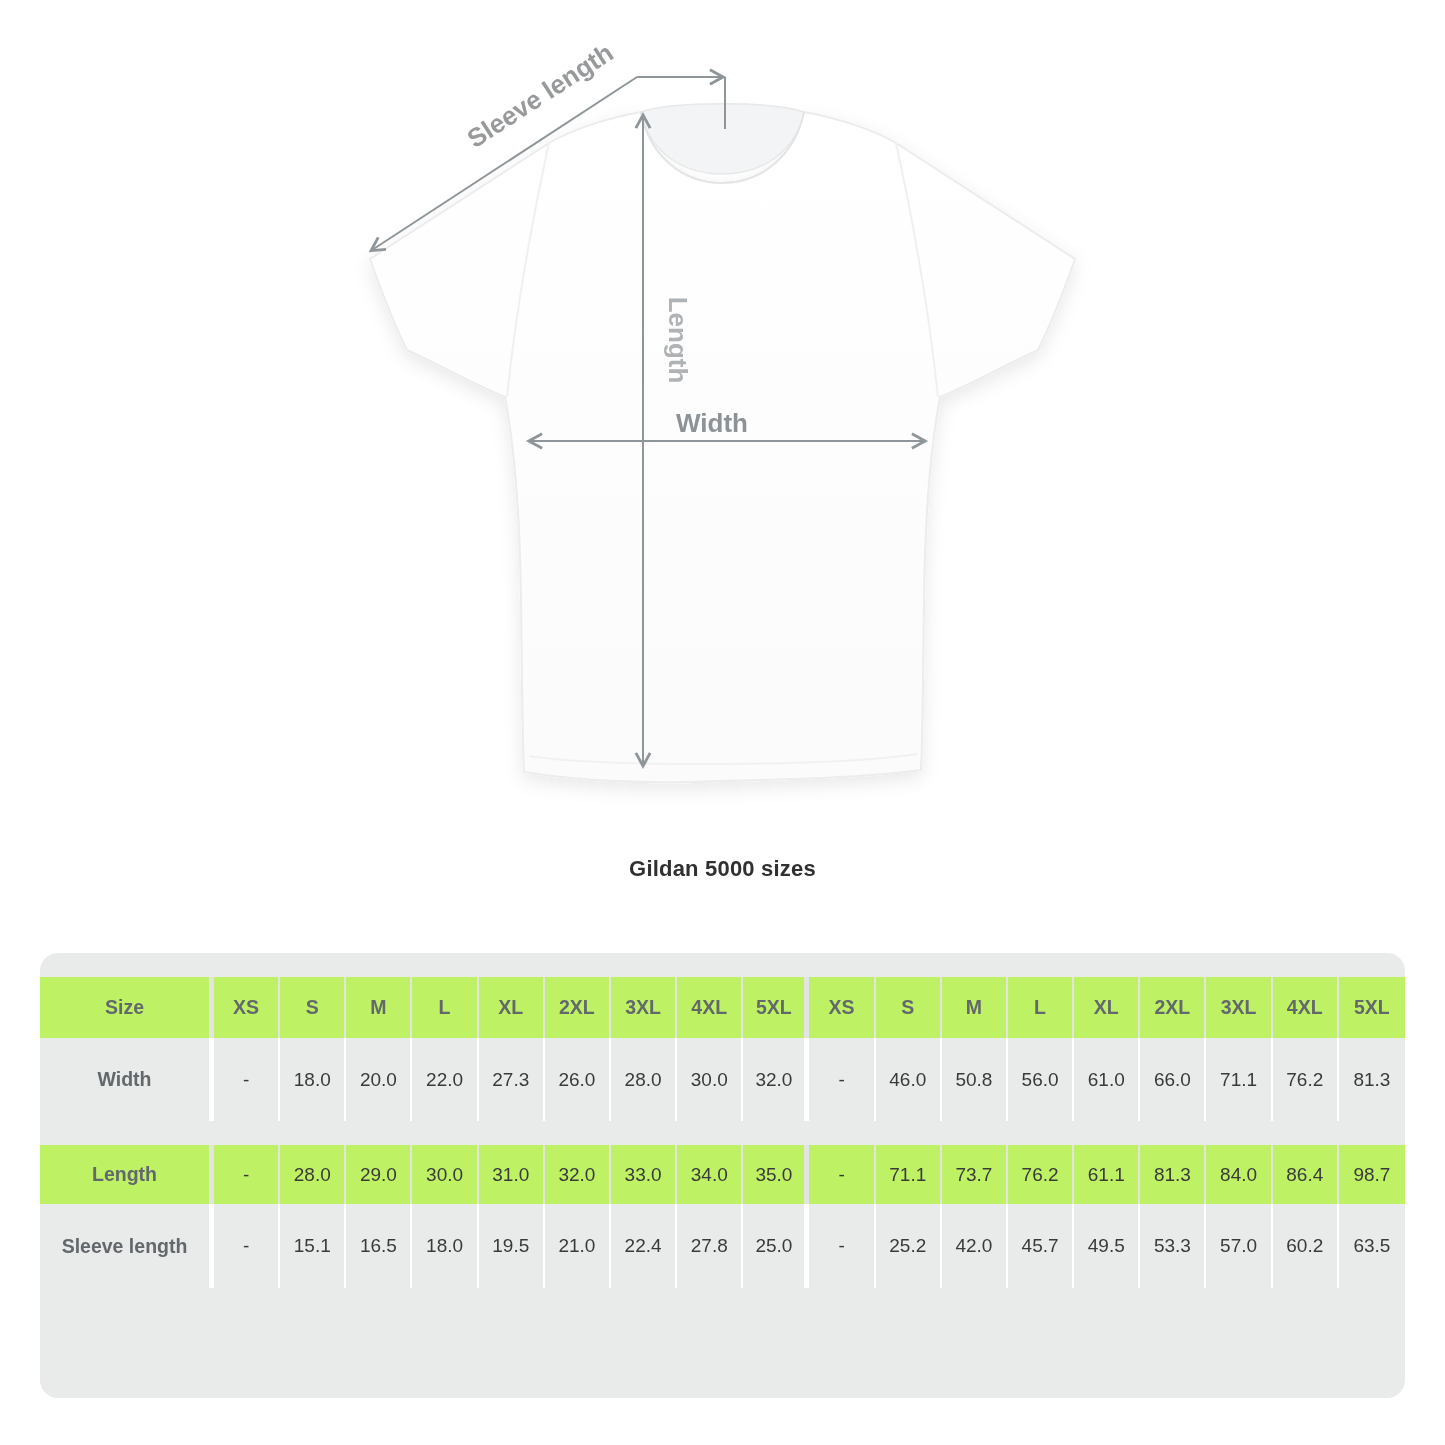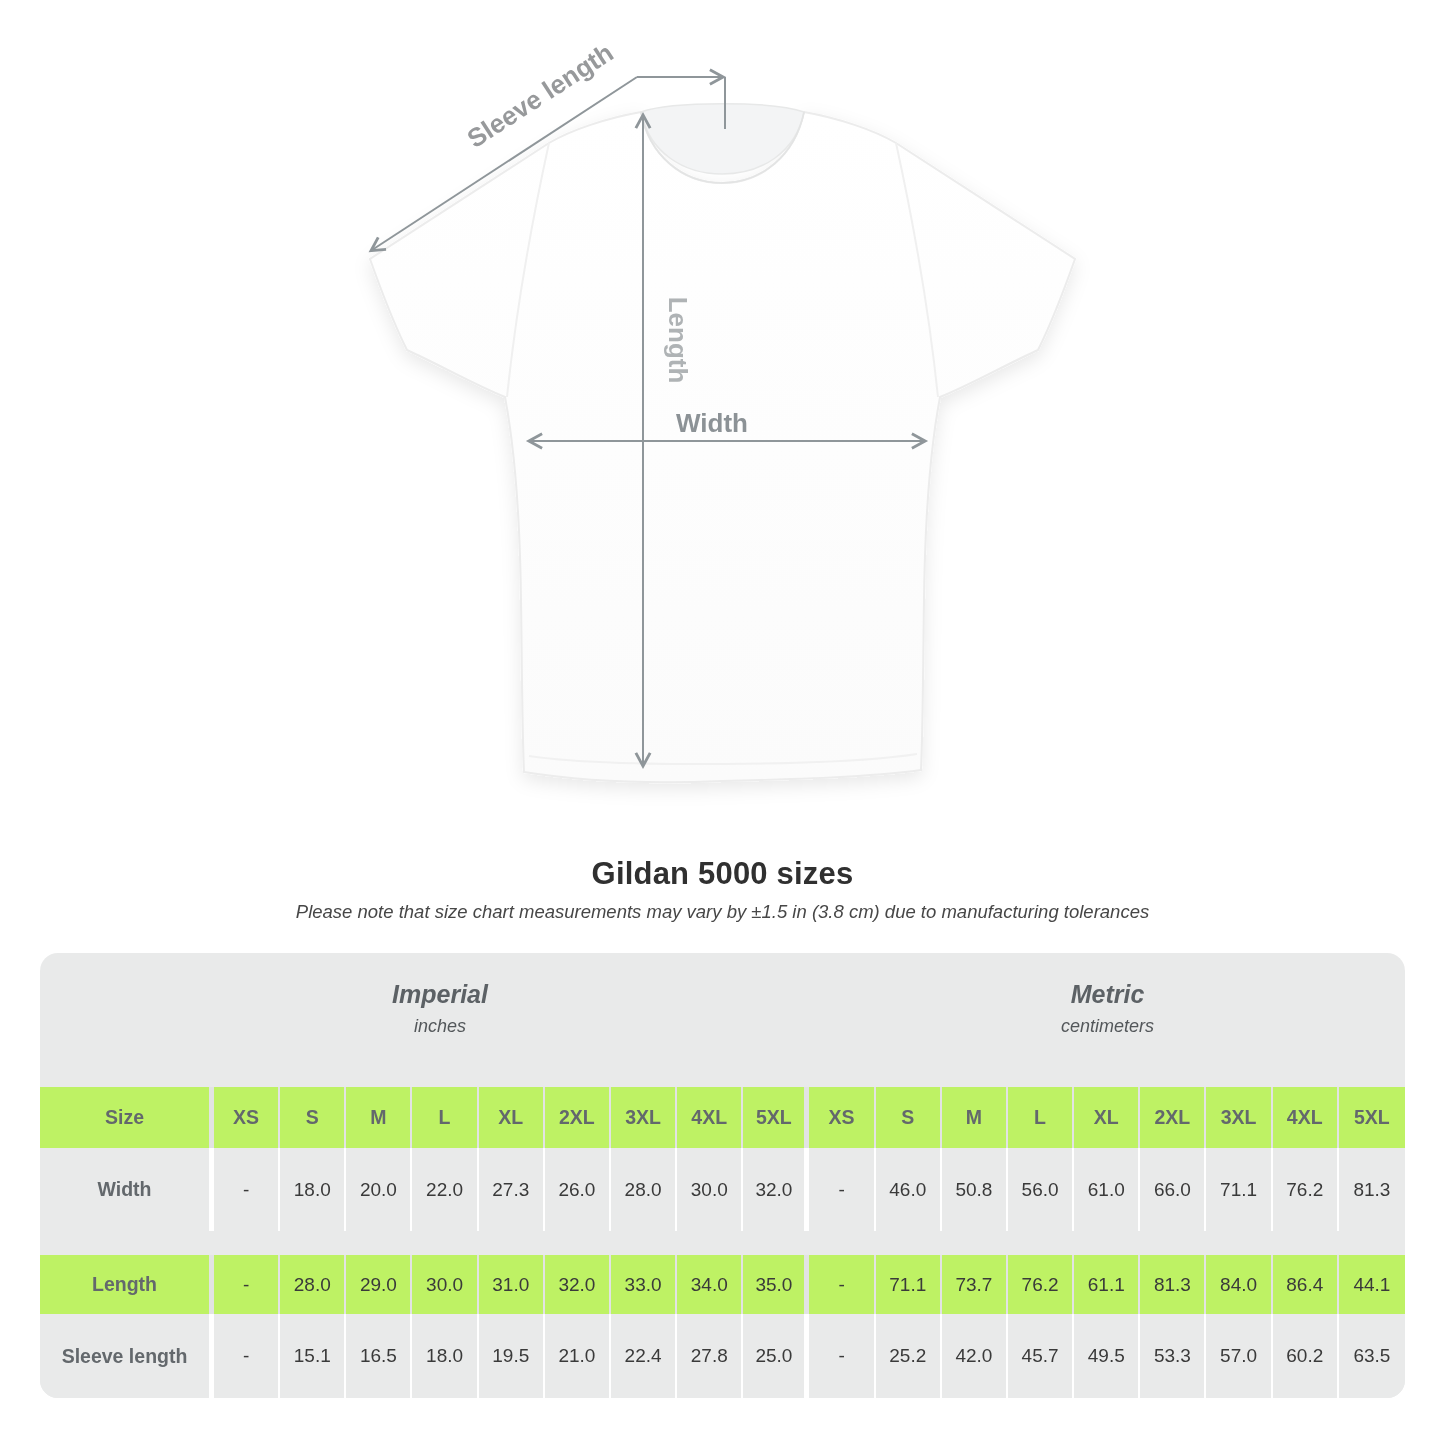--- a/index.html
+++ b/index.html
@@ -5,21 +5,21 @@
   html,body{margin:0;padding:0;background:#fff;}
   .canvas{
     position:relative;width:1445px;height:1445px;background:#ffffff;
     font-family:"Liberation Sans", sans-serif;overflow:hidden;
   }
   
   .figure-svg{position:absolute;left:0;top:0;}
   
   .title{
     position:absolute;top:856px;left:0;width:100%;text-align:center;
-    font-size:31px;font-weight:bold;color:#303030;letter-spacing:.2px;
+    font-size:22px;font-weight:bold;color:#303030;letter-spacing:.2px;
   }
   .subtitle{
     position:absolute;top:901px;left:0;width:100%;text-align:center;
     font-size:18.5px;font-style:italic;color:#474747;
   }
   
   .size-table{
     position:absolute;left:40px;top:953px;width:1365px;height:445px;
     background:#e9eaea;border-radius:18px;overflow:hidden;
   }
@@ -106,33 +106,22 @@
     </g>
 
     <g font-family="Liberation Sans, sans-serif" font-weight="bold" font-size="26px" text-anchor="middle">
       <text transform="translate(545,103) rotate(-33)" fill="#97999b">Sleeve length</text>
       <text transform="translate(669,340) rotate(90)" fill="#afb3b5">Length</text>
       <text x="712" y="432" fill="#8c9296">Width</text>
     </g>
   </svg>
 
   <div class="title">Gildan 5000 sizes</div>
-  <div class="subtitle">Please note that size chart measurements may vary by ±1.5 in (3.8 cm) due to manufacturing tolerances</div>
 
   <div class="size-table">
-    <div class="group-band">
-      <div class="group imperial">
-        <div class="group-label">Imperial</div>
-        <div class="group-sublabel">inches</div>
-      </div>
-      <div class="group metric">
-        <div class="group-label">Metric</div>
-        <div class="group-sublabel">centimeters</div>
-      </div>
-    </div>
     <div class="grid">
         <div class="cell white label wide">Size</div>
         <div class="cell white head">XS</div>
         <div class="cell white head">S</div>
         <div class="cell white head">M</div>
         <div class="cell white head">L</div>
         <div class="cell white head">XL</div>
         <div class="cell white head">2XL</div>
         <div class="cell white head">3XL</div>
         <div class="cell white head">4XL</div>
@@ -176,21 +165,21 @@
         <div class="cell white">34.0</div>
         <div class="cell white wide">35.0</div>
         <div class="cell white">-</div>
         <div class="cell white">71.1</div>
         <div class="cell white">73.7</div>
         <div class="cell white">76.2</div>
         <div class="cell white">61.1</div>
         <div class="cell white">81.3</div>
         <div class="cell white">84.0</div>
         <div class="cell white">86.4</div>
-        <div class="cell white last">44.1</div>
+        <div class="cell white last">98.7</div>
         <div class="cell gray label wide">Sleeve length</div>
         <div class="cell gray">-</div>
         <div class="cell gray">15.1</div>
         <div class="cell gray">16.5</div>
         <div class="cell gray">18.0</div>
         <div class="cell gray">19.5</div>
         <div class="cell gray">21.0</div>
         <div class="cell gray">22.4</div>
         <div class="cell gray">27.8</div>
         <div class="cell gray wide">25.0</div>

